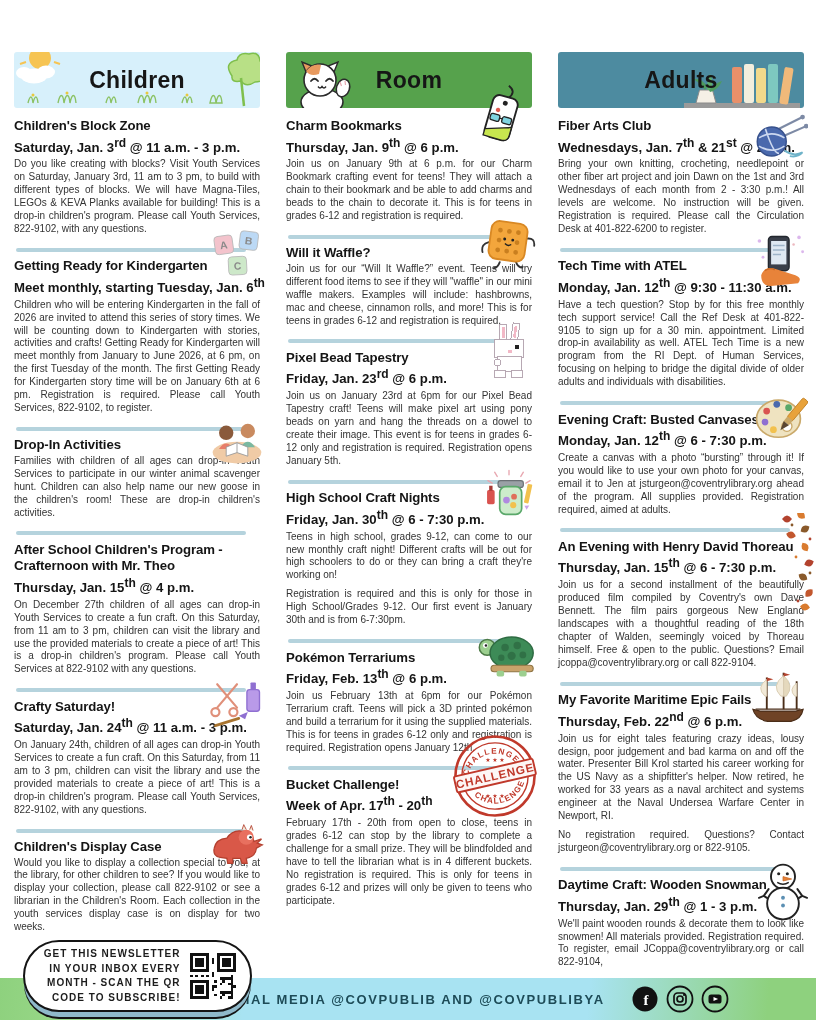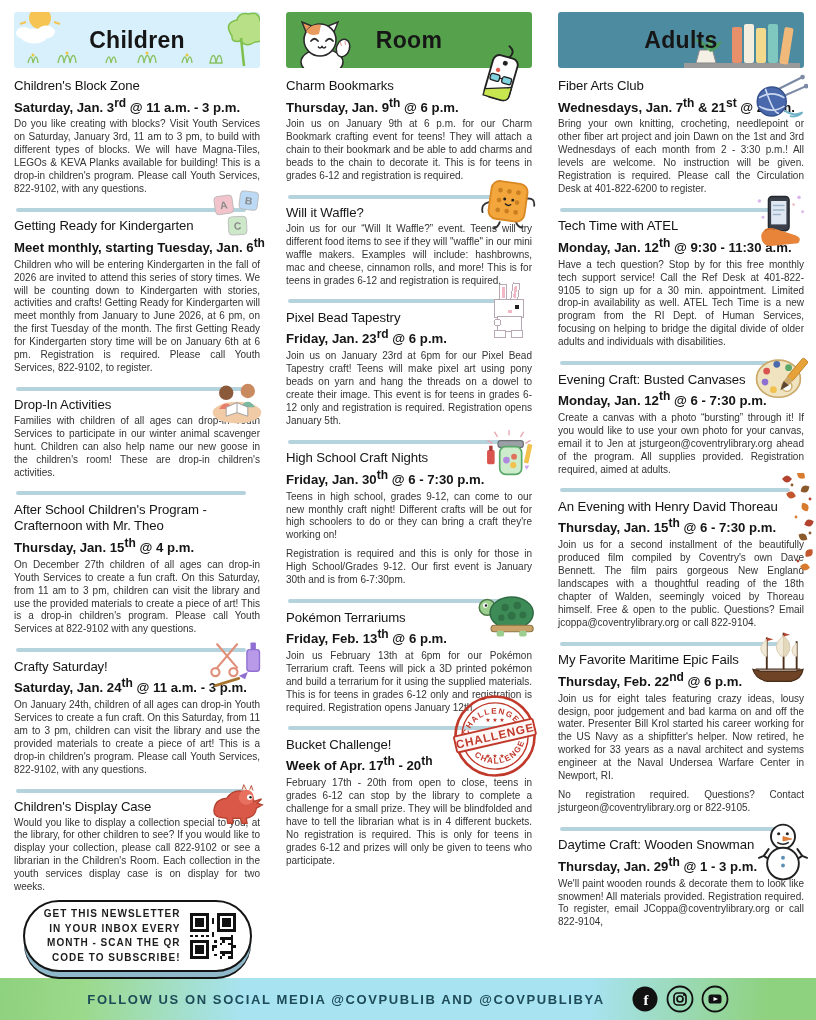--- a/index.html
+++ b/index.html
@@ -1,32 +1,32 @@
 <!DOCTYPE html>
 <html style="--children_banner: #d7f0fb; --teens_banner: #56a24c; --adults_banner: #4d8ba0; --divider: #b5d3dd; --footer_green: #8ed17e; --footer_blue: #a8e3f2; --footer_text: #1d4b57; --stamp_red: #c0392b;"><head>
 <meta charset="utf-8">
 <style>
   html,body{margin:0;padding:0;background:#e9e9e9;}
   .page{position:relative;width:816px;height:1020px;background:#ffffff;overflow:hidden;
         font-family:"Liberation Sans",sans-serif;color:#2e2e2e;margin:0 auto;}
-  .columns{display:flex;gap:26px;padding:12px 12px 0 14px;height:968px;box-sizing:border-box;}
+  .columns{display:flex;gap:26px;padding:12px 12px 0 14px;height:968px;box-sizing:border-box;margin-top:40px;}
   .col{flex:1;min-width:0;display:flex;flex-direction:column;position:relative;}
 
   
   .banner{position:relative;height:56px;border-radius:3px;display:flex;align-items:center;justify-content:center;
           margin-bottom:10px;flex:none;overflow:hidden;}
   .banner.children{background:var(--children_banner,#d7f0fb);}
   .banner.teens{background:var(--teens_banner,#56a24c);}
   .banner.adults{background:var(--adults_banner,#4d8ba0);}
   .banner-title{position:relative;z-index:2;font-size:23px;font-weight:bold;color:#161616;letter-spacing:.3px;}
   .banner-decor{position:absolute;inset:0;width:100%;height:100%;}
 
   
   .section{position:relative;margin:0;}
-  .sec-title{margin:0;font-size:13.2px;line-height:16.5px;font-weight:normal;color:#151515;letter-spacing:-.1px;}
+  .sec-title{margin:0;font-size:13.2px;line-height:16.5px;font-weight:bold;color:#151515;letter-spacing:-.1px;}
   .sec-date{margin:0 0 2px 0;font-size:13.2px;line-height:16.5px;font-weight:bold;color:#151515;white-space:nowrap;}
   .sec-date sup{font-size:12px;}
   .sec-body{margin:1px 0 6px 0;font-size:10px;line-height:12.9px;text-align:justify;color:#333;}
   .divider{height:4px;background:var(--divider,#b5d3dd);border-radius:3px;margin:6px 14px 6.5px 2px;flex:none;}
 
   
   .icon{position:absolute;right:-4px;top:-22px;width:54px;height:54px;z-index:3;pointer-events:none;}
   .icon svg{width:100%;height:100%;display:block;}
   .section.first .icon{top:-10px;}
   .i-bookmark-glasses-icon{top:-36px !important;width:60px;height:72px;right:0;}

